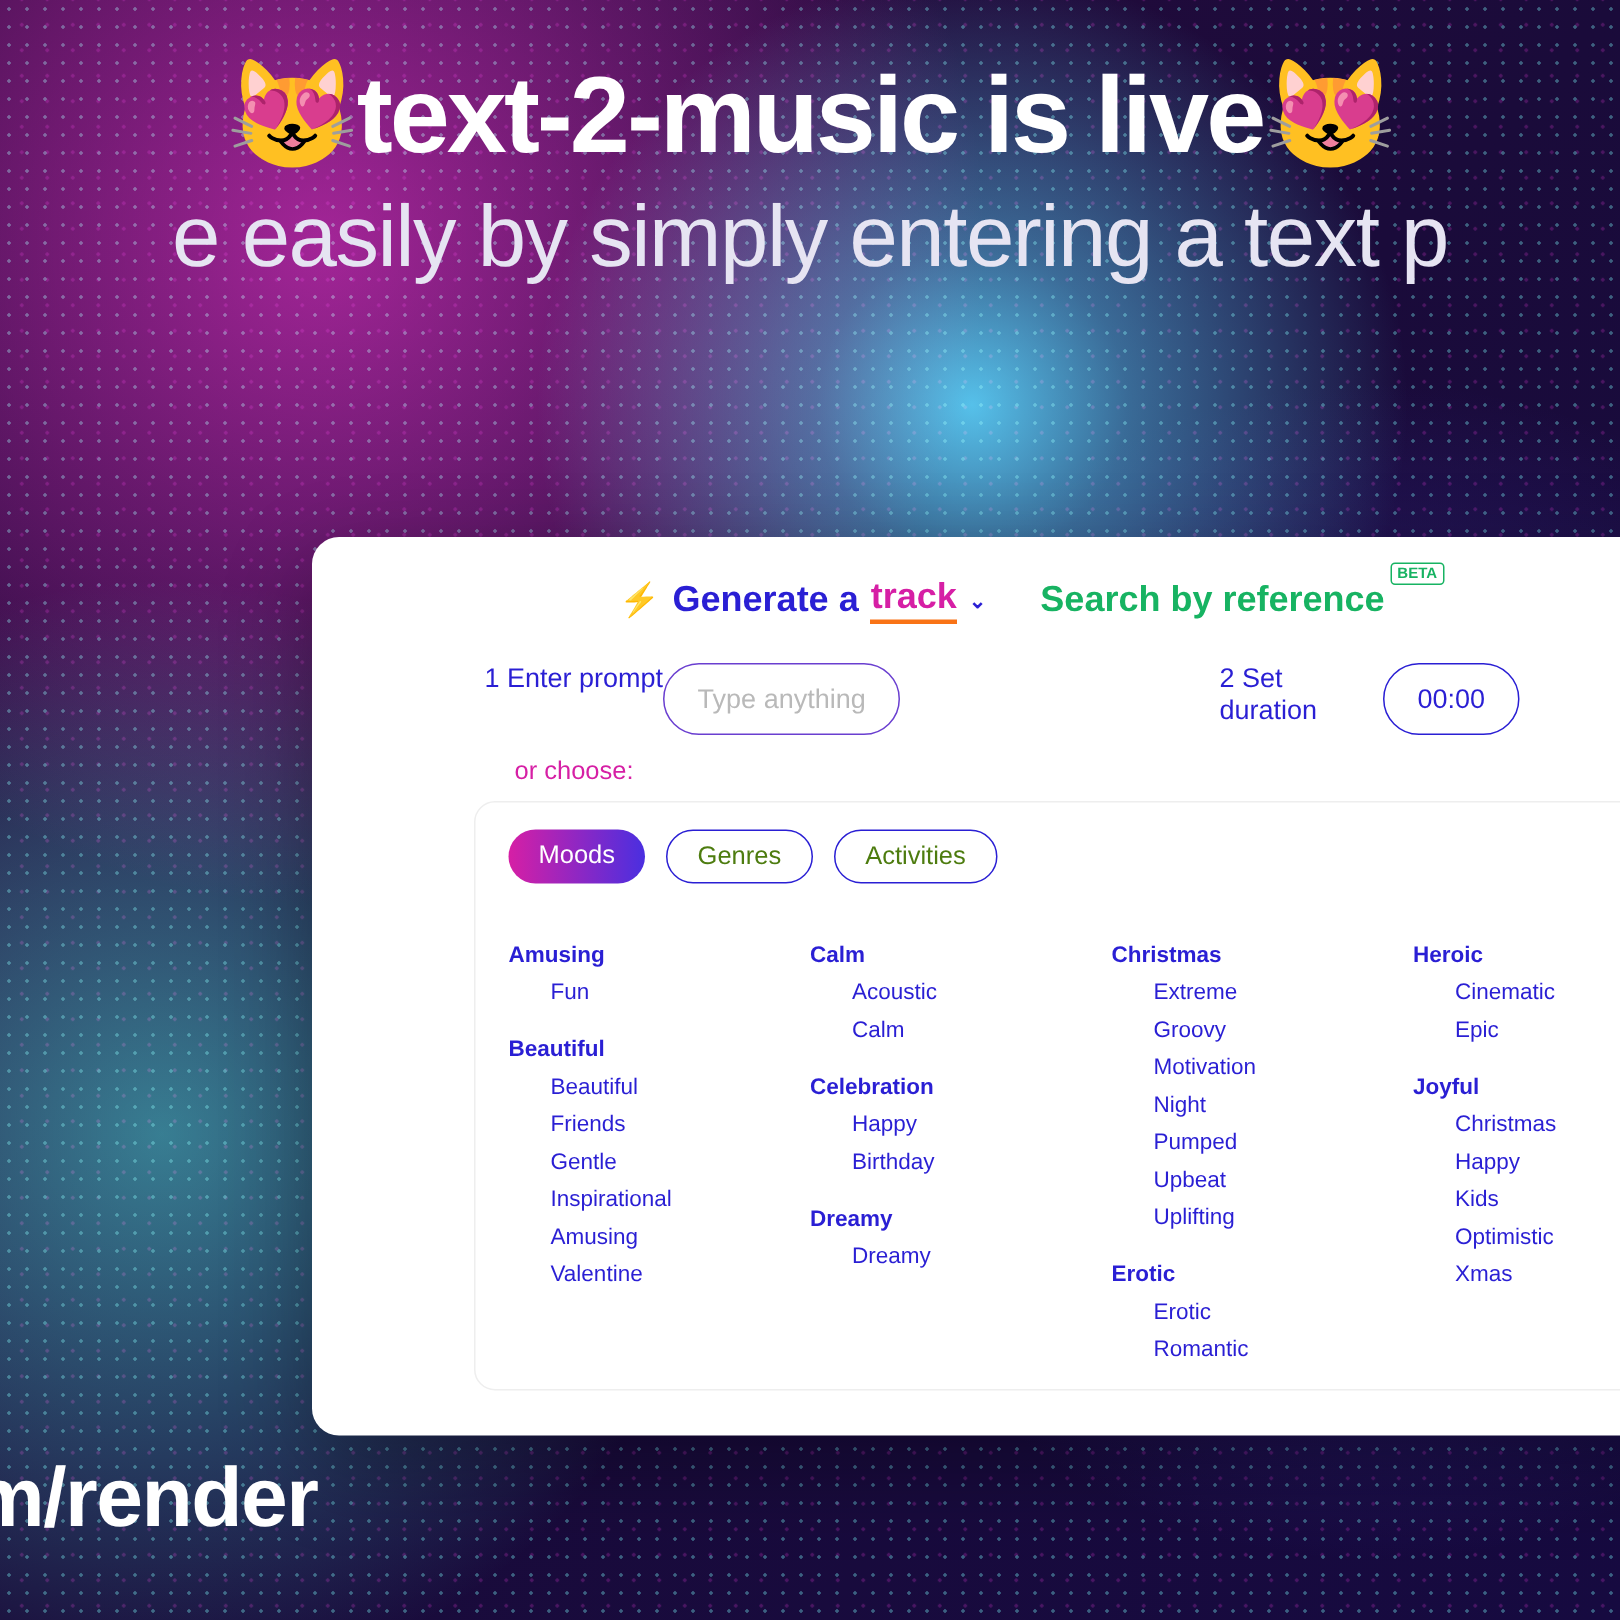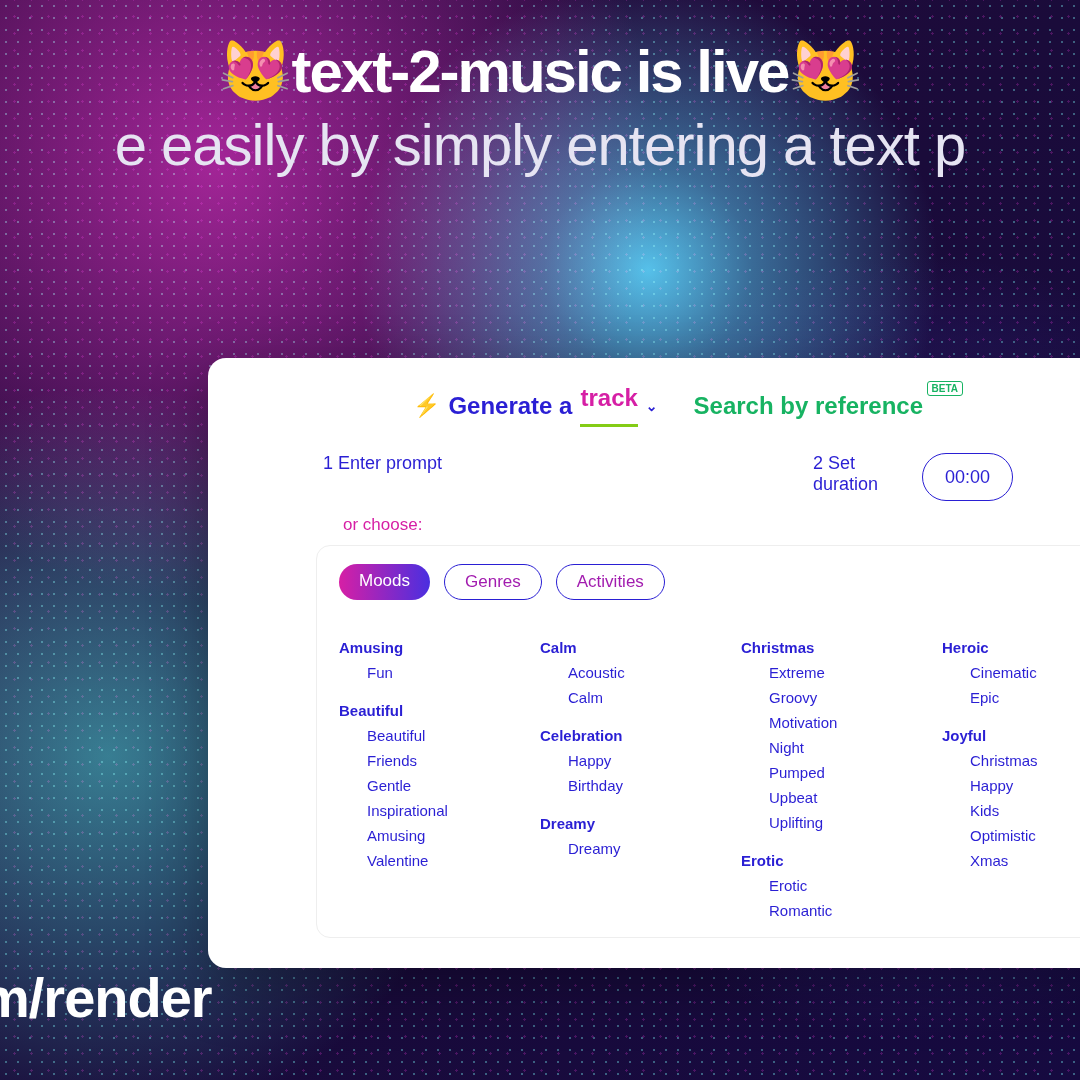--- a/index.html
+++ b/index.html
@@ -25,21 +25,21 @@
     background-position:0 0, 6px 8px;
     mix-blend-mode:screen;
     opacity:0.55;
     pointer-events:none;
   }
   .hero {
     position:absolute; top:40px; left:0; right:0;
     text-align:center; color:#fff; letter-spacing:-2px;
   }
   .hero h1{
-    font-size:60px; font-weight:800; line-height:1.05;
+    font-size:72px; font-weight:800; line-height:1.05;
     white-space:nowrap;
   }
   .hero h2{
     margin-top:8px;
     font-size:58px; font-weight:400; white-space:nowrap;
     color:#e6e4f2; letter-spacing:-1px;
   }
   .panel {
     position:absolute;
     top:358px; left:208px; width:920px;
@@ -47,21 +47,21 @@
     box-shadow:0 20px 60px rgba(0,0,0,0.3);
     padding:20px 20px 30px 20px;
   }
   .tabs-bar{
     display:flex; justify-content:center; align-items:center;
     gap:36px; font-size:24px; font-weight:700;
     margin-top:6px; margin-bottom:26px;
   }
   .tab-gen{ color:#2a1fd4; display:flex; align-items:center; gap:8px; }
   .tab-gen .bolt{ color:#2a1fd4; font-size:22px; }
-  .tab-gen .track{ color:#d61fa5; border-bottom:3px solid #84cc16; padding-bottom:12px; }
+  .tab-gen .track{ color:#d61fa5; border-bottom:3px solid #f97316; padding-bottom:1px; }
   .tab-gen .chev{ font-size:14px; color:#2a1fd4; }
   .tab-ref{ color:#17b362; position:relative; }
   .beta-badge{ color:#17b362; position:absolute; top:-11px; right:-40px; font-size:10px; border:1px solid #17b362; border-radius:3px; padding:1px 4px; font-weight:600; }
   .step-row{ display:flex; gap:40px; padding:0 95px 0 95px; }
   .step{ display:flex; gap:0; }
   .step-label{ color:#2a1fd4; font-size:18px; font-weight:500; }
   .step.prompt{ flex:1 1 auto; }
   .step.duration{ width:200px; }
   .pill-input{
     border:1px solid; border-radius:28px; height:48px;
@@ -80,21 +80,21 @@
   .picker{
     margin-top:10px;
     margin-left:88px;
     border:1px solid #eee;
     border-radius:14px;
     padding:18px 22px 10px 22px;
     width:810px;
   }
   .filter-row{ display:flex; gap:14px; margin-bottom:18px; }
   .chip{
-    border:1.5px solid #2a1fd4; color:#a21caf;
+    border:1.5px solid #2a1fd4; color:#4d7c0f;
     border-radius:22px; padding:7px 20px;
     font-size:17px; font-weight:500;
   }
   .chip.active{
     background:linear-gradient(90deg,#d61fa5,#4a2fe0);
     color:#fff; border:none;
   }
   .cols{ display:flex; gap:40px; }
   .col{ flex:1 1 0; }
   .group-title{ color:#2a1fd4; font-weight:700; font-size:15px; margin-top:21px; margin-bottom:8px; }
@@ -124,20 +124,23 @@
     </div>
     <div class="tab-ref">
       <span>Search by reference</span>
       <span class="beta-badge">BETA</span>
     </div>
   </div>
 
   <div class="step-row">
     <div class="step prompt">
       <div class="step-label">1 Enter prompt</div>
+      <div class="pill-input prompt-input" title="Type anything">
+        <span style="color:#b9b9b9">Type anything</span>
+      </div>
     </div>
     <div class="step duration">
       <div class="step-label">2 Set duration</div>
       <div class="pill-input duration-input">
         <span>00:00</span>
       </div>
     </div>
   </div>
 
   <div class="or-choose">or choose:</div>

